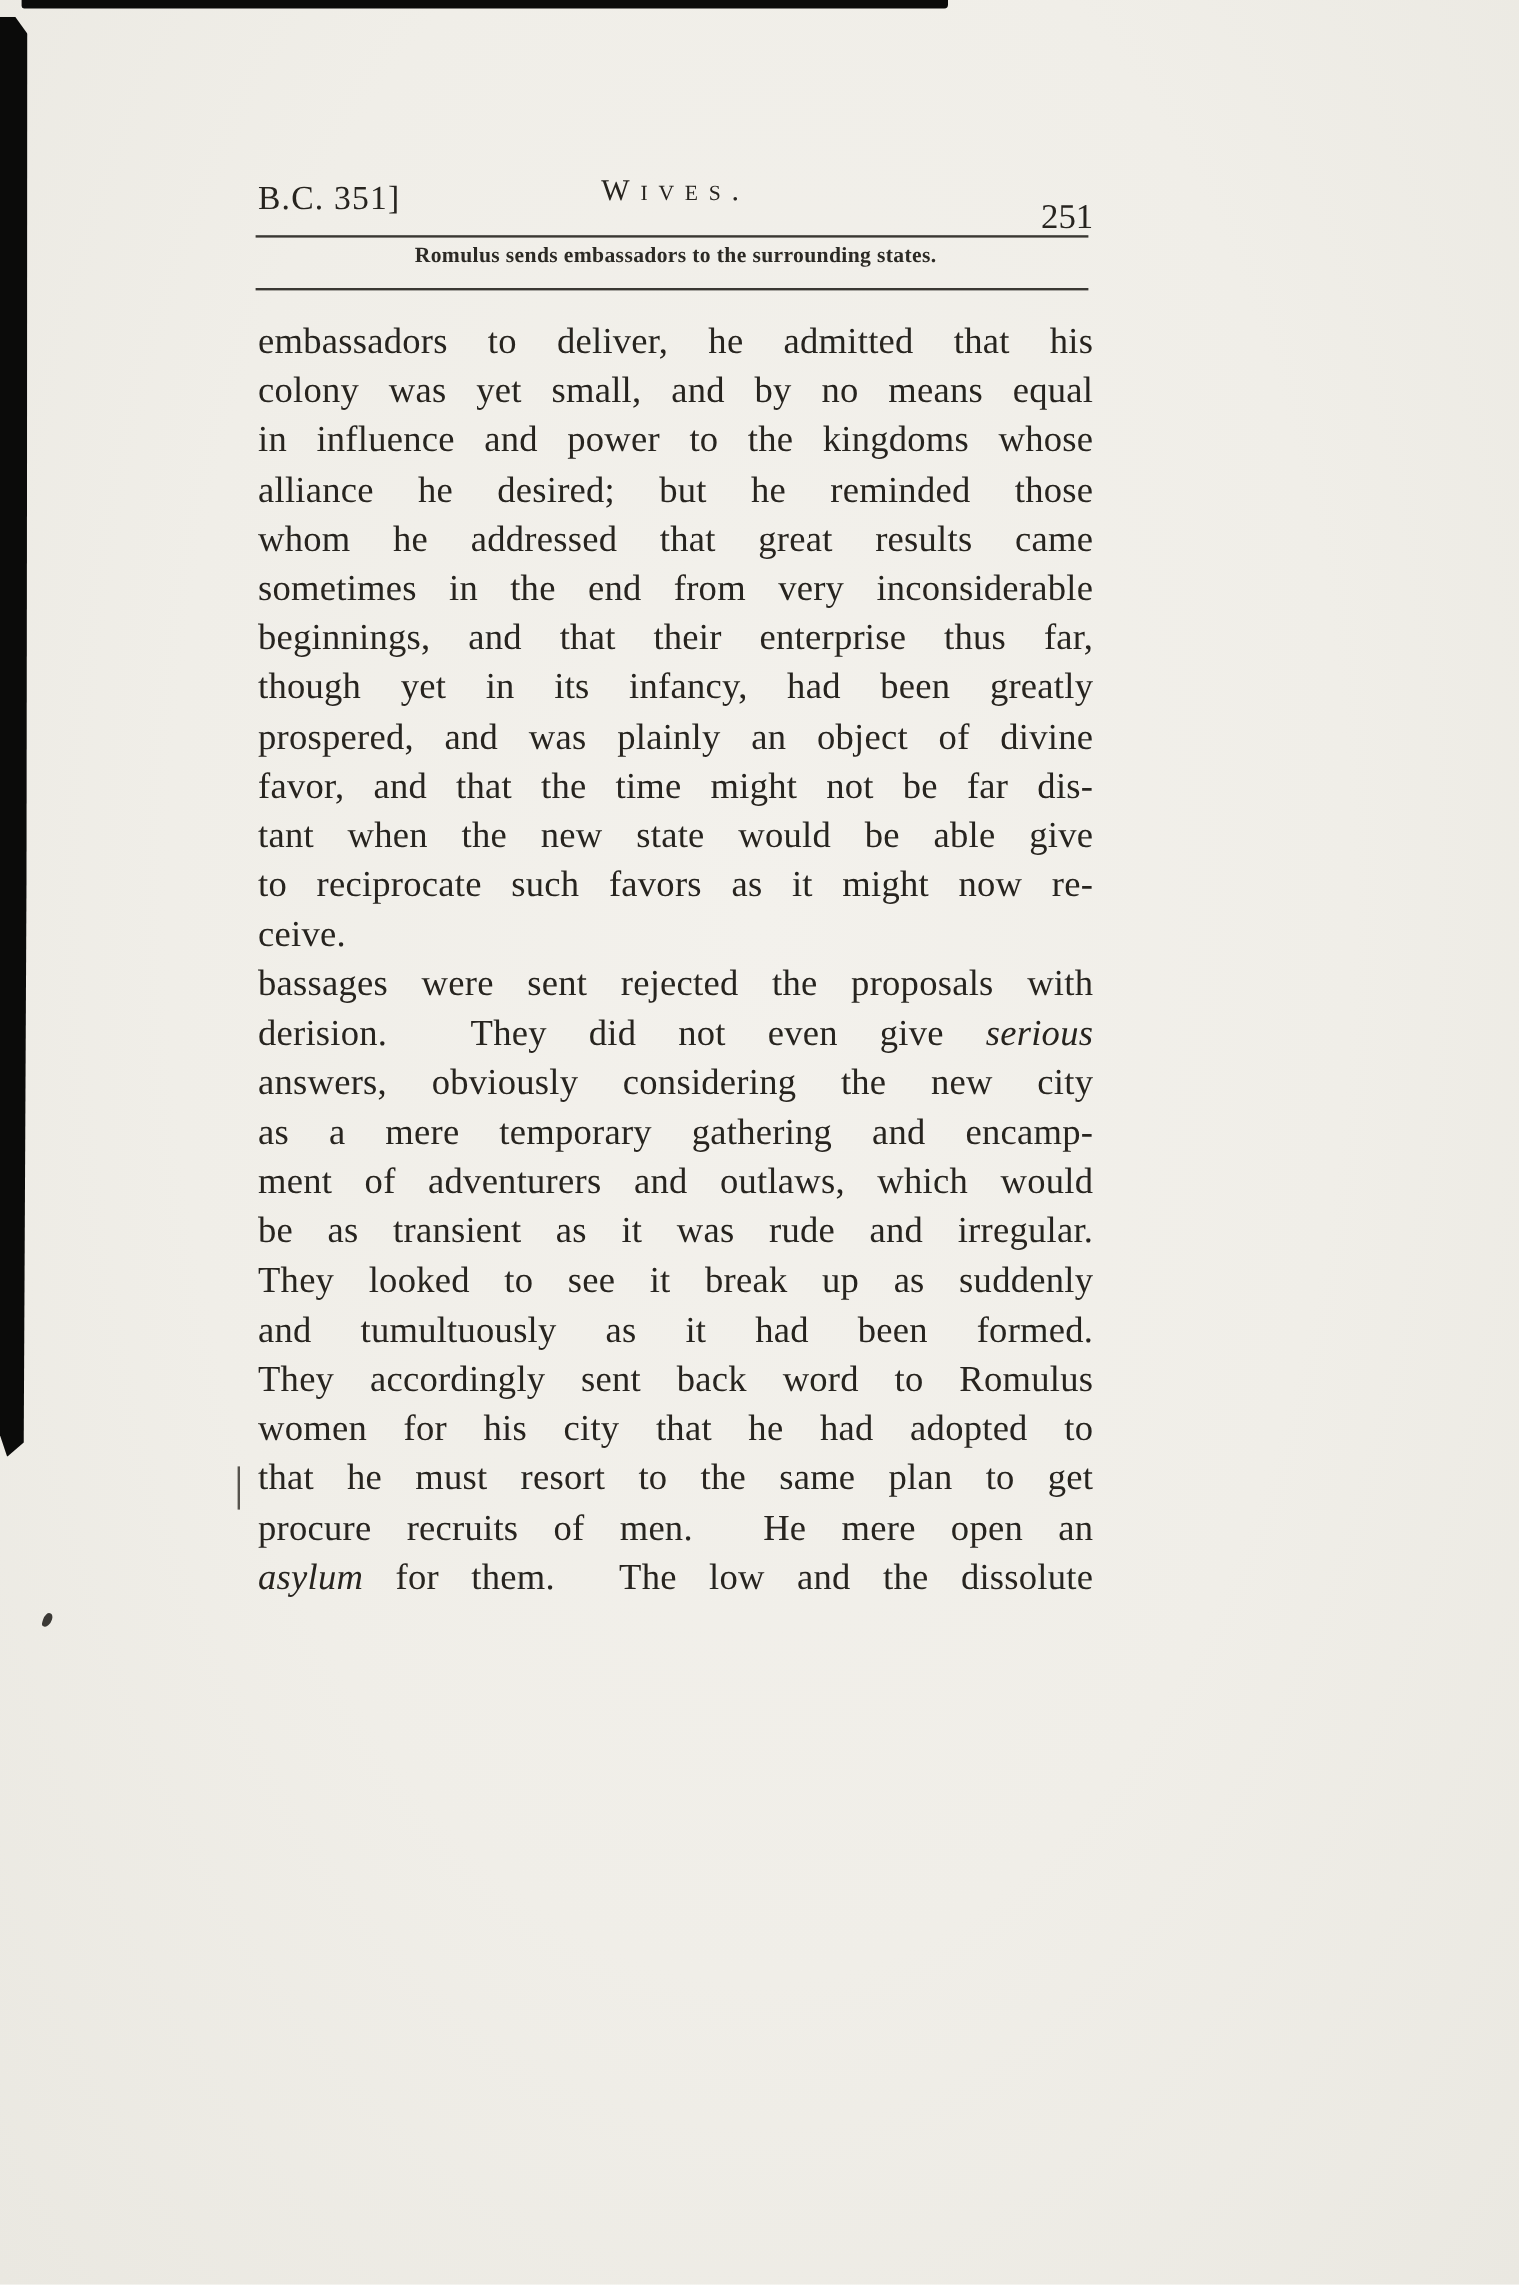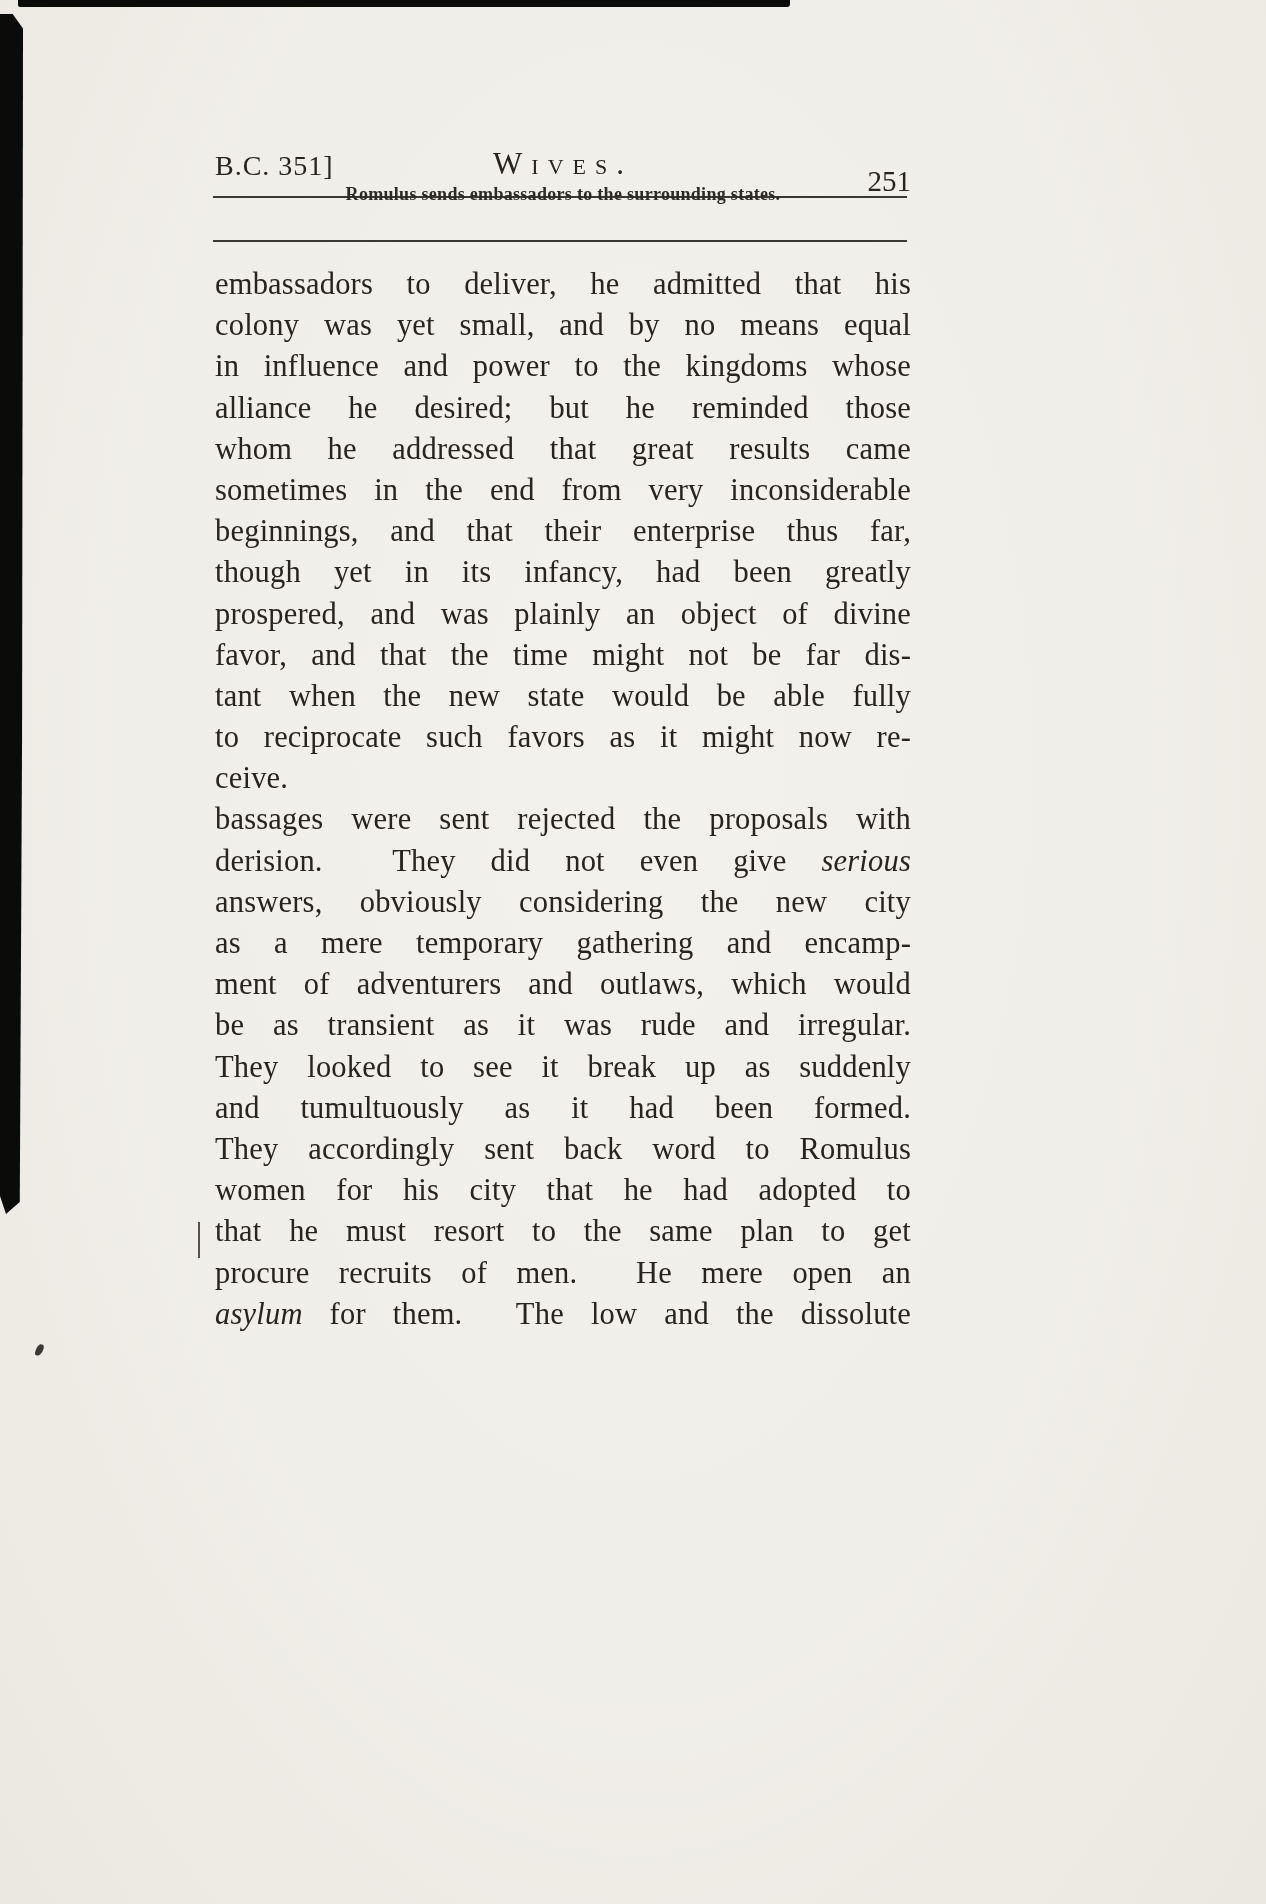--- a/index.html
+++ b/index.html
@@ -39,37 +39,37 @@
     position: absolute; left: 215px; top: 146px; width: 696px; height: 42px;
   }
   .h-left {
     position: absolute; left: 0; top: 4px;
     font-size: 28px; letter-spacing: 1px;
   }
   .h-center {
     position: absolute; left: 0; top: 0; width: 100%;
     text-align: center;
     font-variant: small-caps;
-    font-size: 31px;
+    font-size: 25px;
     letter-spacing: 9px;
   }
   .h-right {
     position: absolute; right: 0; top: 19px;
     font-size: 29px;
   }
 
   .rule {
     position: absolute; left: 213px; width: 694px; height: 2px;
     background: #3a3833;
   }
   .rule-top { top: 196px; }
   .rule-bottom { top: 240px; }
 
   .section-note {
-    position: absolute; left: 215px; top: 184px; width: 696px;
+    position: absolute; left: 215px; top: 202px; width: 696px;
     text-align: center;
     font-weight: bold;
     font-size: 18px;
     letter-spacing: 0.3px;
     color: #2c2a25;
   }
 
   
   .body-text {
     position: absolute; left: 215px; top: 264px; width: 696px;
@@ -113,21 +113,21 @@
         <div class="line"><span>embassadors to deliver, he admitted that his</span></div>
         <div class="line"><span>colony was yet small, and by no means equal</span></div>
         <div class="line"><span>in influence and power to the kingdoms whose</span></div>
         <div class="line"><span>alliance he desired; but he reminded those</span></div>
         <div class="line"><span>whom he addressed that great results came</span></div>
         <div class="line"><span>sometimes in the end from very inconsiderable</span></div>
         <div class="line"><span>beginnings, and that their enterprise thus far,</span></div>
         <div class="line"><span>though yet in its infancy, had been greatly</span></div>
         <div class="line"><span>prospered, and was plainly an object of divine</span></div>
         <div class="line"><span>favor, and that the time might not be far dis-</span></div>
-        <div class="line"><span>tant when the new state would be able fully</span></div>
+        <div class="line"><span>tant when the new state would be able give</span></div>
         <div class="line"><span>to reciprocate such favors as it might now re-</span></div>
         <div class="line no-just"><span>ceive.</span></div>
       </div>
       <div class="para">
         <div class="line"><span>bassages were sent rejected the proposals with</span></div>
         <div class="line"><span>derision.  They did not even give </span><span class="it">serious</span></div>
         <div class="line"><span>answers, obviously considering the new city</span></div>
         <div class="line"><span>as a mere temporary gathering and encamp-</span></div>
         <div class="line"><span>ment of adventurers and outlaws, which would</span></div>
         <div class="line"><span>be as transient as it was rude and irregular.</span></div>

